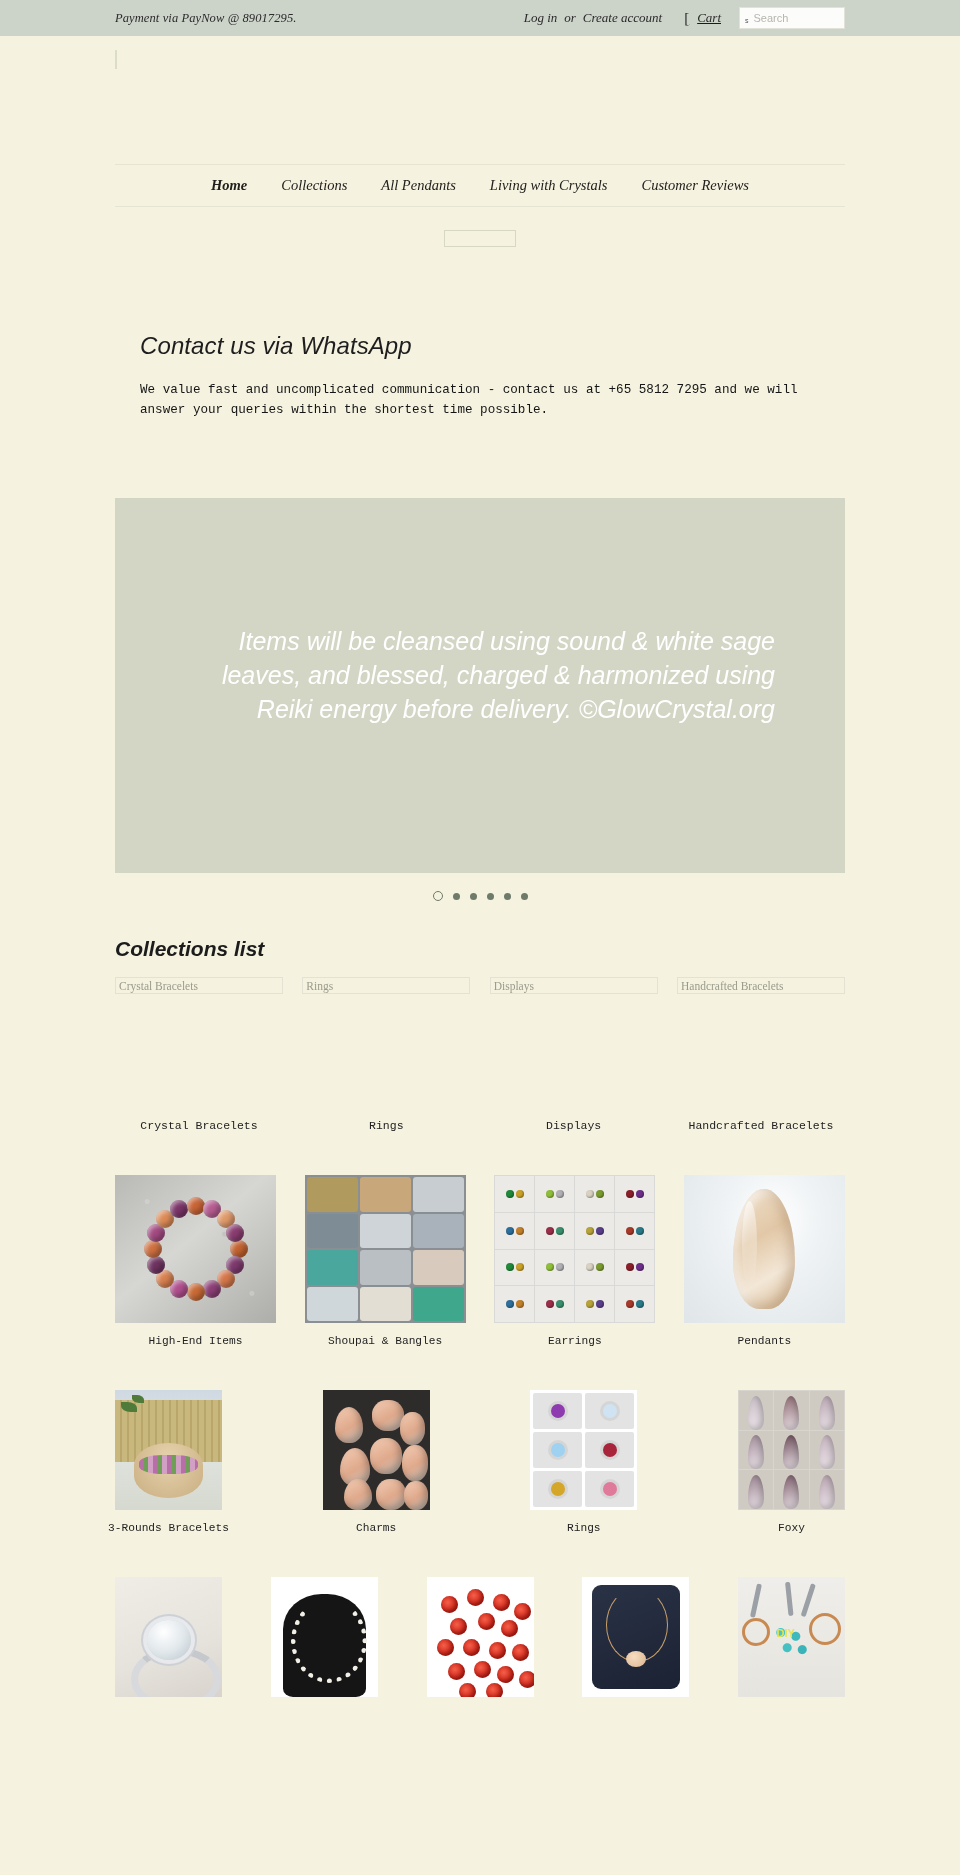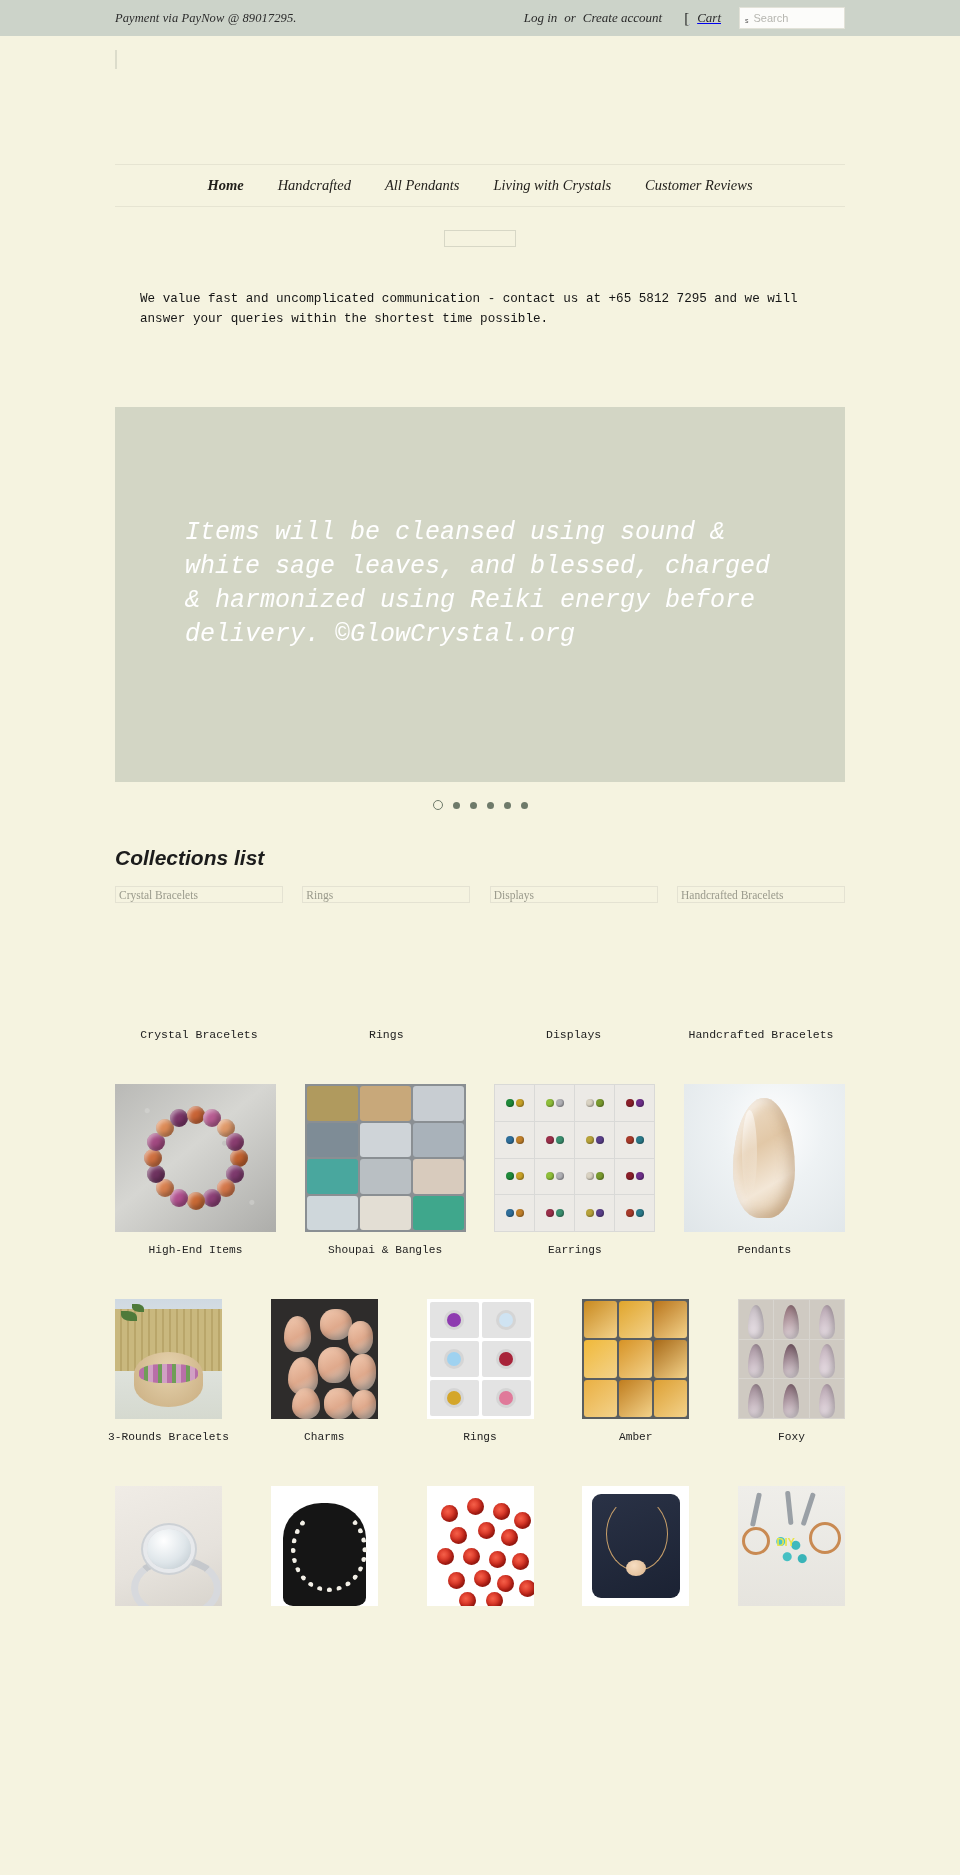--- a/index.html
+++ b/index.html
@@ -181,26 +181,26 @@
     width: 730px;
     height: 375px;
     background: #d3d6c5;
     margin: 78px auto 0 auto;
     display: flex;
     align-items: center;
     justify-content: center;
     box-sizing: border-box;
   }
   .hero-text {
-    font-family: Liberation Mono, monospace;
+    font-family: Liberation Sans, sans-serif;
     font-style: italic;
     font-size: 25px;
     line-height: 1.36;
     color: #ffffff;
-    text-align: left;
+    text-align: right;
     width: 590px;
     margin-top: -22px;
   }
   .dots {
     width: 730px;
     margin: 14px auto 0 auto;
     display: flex;
     align-items: center;
     justify-content: center;
     gap: 10px;
@@ -413,32 +413,33 @@
     </div>
   </div>
 </div>
 
 <div class="logo-area">
   <a class="logo-box" href="#"></a>
 </div>
 
 <nav class="nav">
   <a class="nav-item active" href="#">Home</a>
-  <a class="nav-item" href="#">Handcrafted</a>
+  <a class="nav-item" href="#">Collections</a>
   <a class="nav-item" href="#">All Pendants</a>
   <a class="nav-item" href="#">Living with Crystals</a>
   <a class="nav-item" href="#">Customer Reviews</a>
 </nav>
 
 <div class="mini-box-row">
   <div class="mini-box"></div>
 </div>
 
 <div class="content">
 
+  <h2 class="wa-title">Contact us via WhatsApp</h2>
   <p class="wa-body">We value fast and uncomplicated communication - contact us at +65 5812 7295 and we will answer your queries within the shortest time possible.</p>
 
 </div>
 
 <div class="hero">
   <div class="hero-text">Items will be cleansed using sound &amp; white sage leaves, and blessed, charged &amp; harmonized using Reiki energy before delivery. ©GlowCrystal.org</div>
 </div>
 <div class="dots">
   <span class="dot current"></span>
   <span class="dot"></span>
@@ -652,36 +653,20 @@
               <span class="ring-stone" style="background: rgb(212, 166, 42);"></span>
             </div>
             <div>
               <span class="ring-stone" style="background: rgb(224, 122, 154);"></span>
             </div>
           </div>
       </div>
       <div class="cell-caption">Rings</div>
     </div>
 
-    <div class="cell">
-      <div class="thumb">
-        <div class="art art-amber" id="amber1" style="grid-template-columns: repeat(3, 1fr); grid-template-rows: repeat(3, 1fr);">
-            <div style="background: linear-gradient(140deg, rgb(201, 138, 32), rgb(243, 210, 138));"></div>
-            <div style="background: linear-gradient(140deg, rgb(224, 165, 44), rgb(243, 210, 138));"></div>
-            <div style="background: linear-gradient(140deg, rgb(185, 117, 28), rgb(243, 210, 138));"></div>
-            <div style="background: linear-gradient(140deg, rgb(240, 185, 58), rgb(243, 210, 138));"></div>
-            <div style="background: linear-gradient(140deg, rgb(215, 147, 38), rgb(243, 210, 138));"></div>
-            <div style="background: linear-gradient(140deg, rgb(168, 106, 24), rgb(243, 210, 138));"></div>
-            <div style="background: linear-gradient(140deg, rgb(234, 176, 67), rgb(243, 210, 138));"></div>
-            <div style="background: linear-gradient(140deg, rgb(192, 125, 30), rgb(243, 210, 138));"></div>
-            <div style="background: linear-gradient(140deg, rgb(221, 160, 52), rgb(243, 210, 138));"></div>
-          </div>
-      </div>
-      <div class="cell-caption">Amber</div>
-    </div>
 
     <div class="cell">
       <div class="thumb">
         <div class="art art-foxy" id="foxy1" style="grid-template-columns: repeat(3, 1fr); grid-template-rows: repeat(3, 1fr);">
             <div>
               <span class="flame" style="background: linear-gradient(160deg, rgb(200, 191, 198), rgb(239, 231, 236));"></span>
             </div>
             <div>
               <span class="flame" style="background: linear-gradient(160deg, rgb(142, 106, 114), rgb(239, 231, 236));"></span>
             </div>

